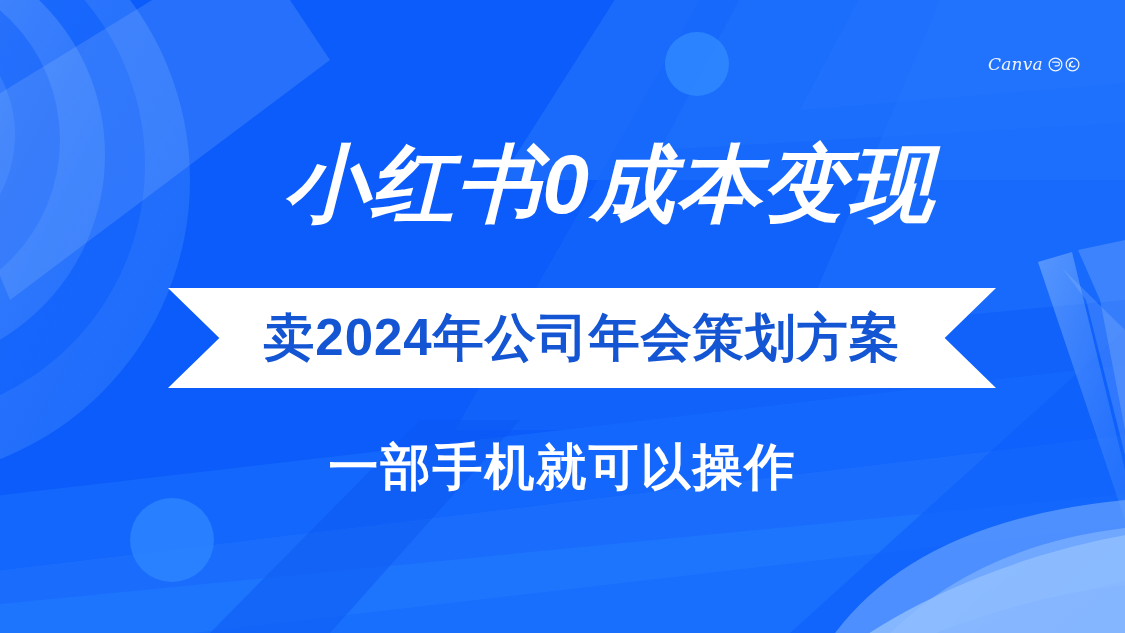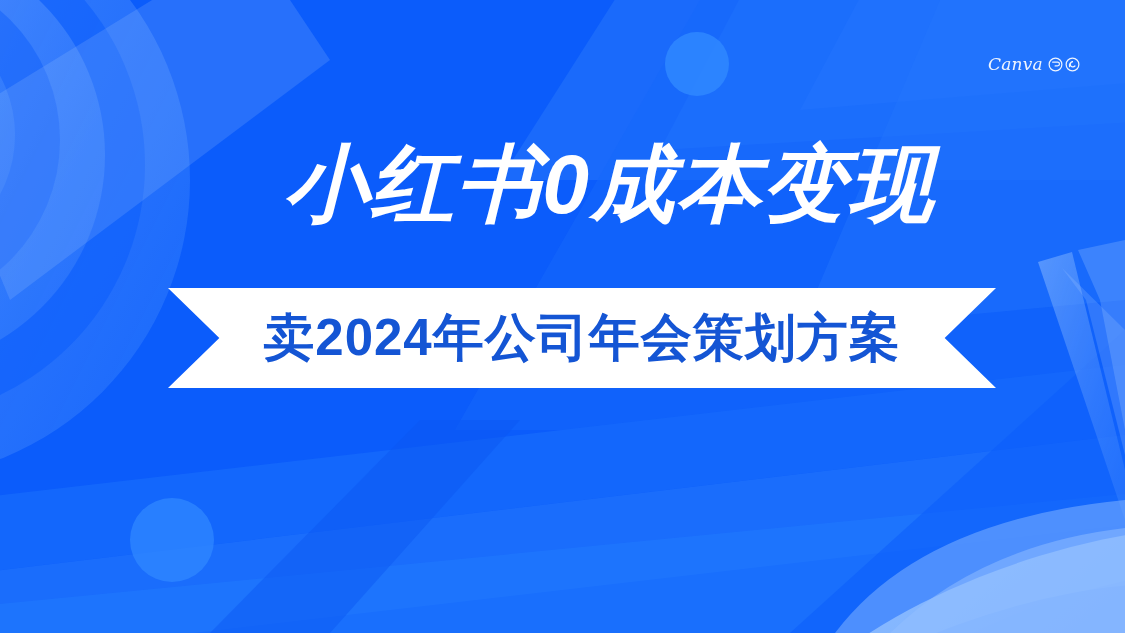--- a/index.html
+++ b/index.html
@@ -217,15 +217,16 @@
 
   <div class="content">
 
     <div class="headline">小红书0成本变现</div>
 
     <div class="banner">
       <div class="banner-shape-right"></div>
       <div class="banner-text">卖2024年公司年会策划方案</div>
     </div>
 
+    <div class="tagline">一部手机就可以操作</div>
 
   </div>
 </div>
 
 </body></html>

